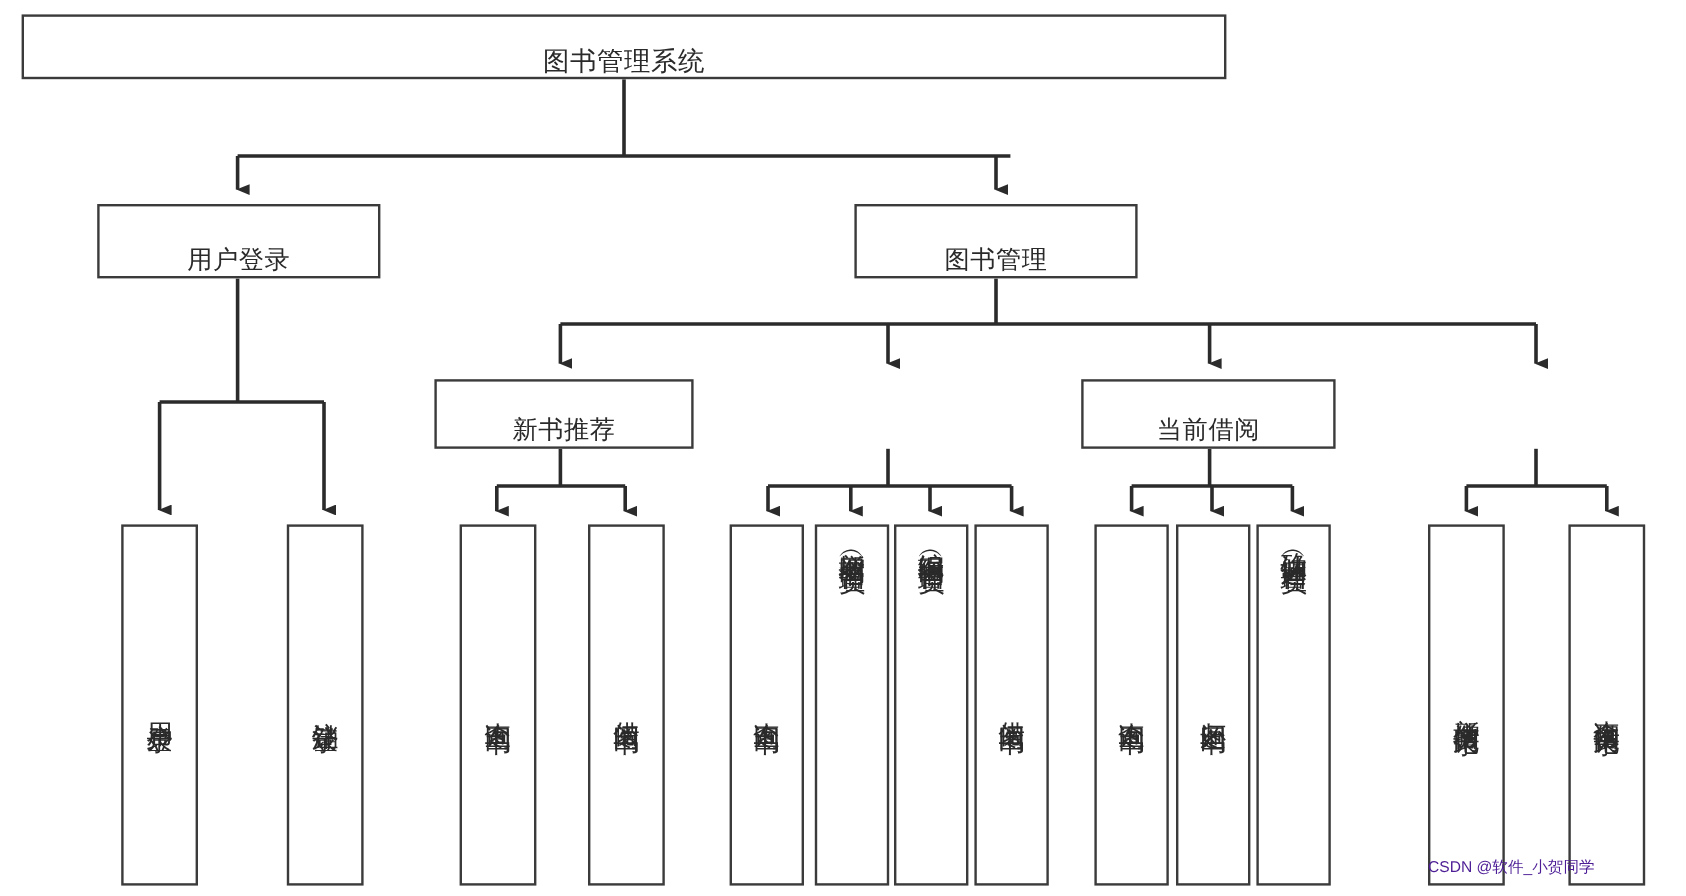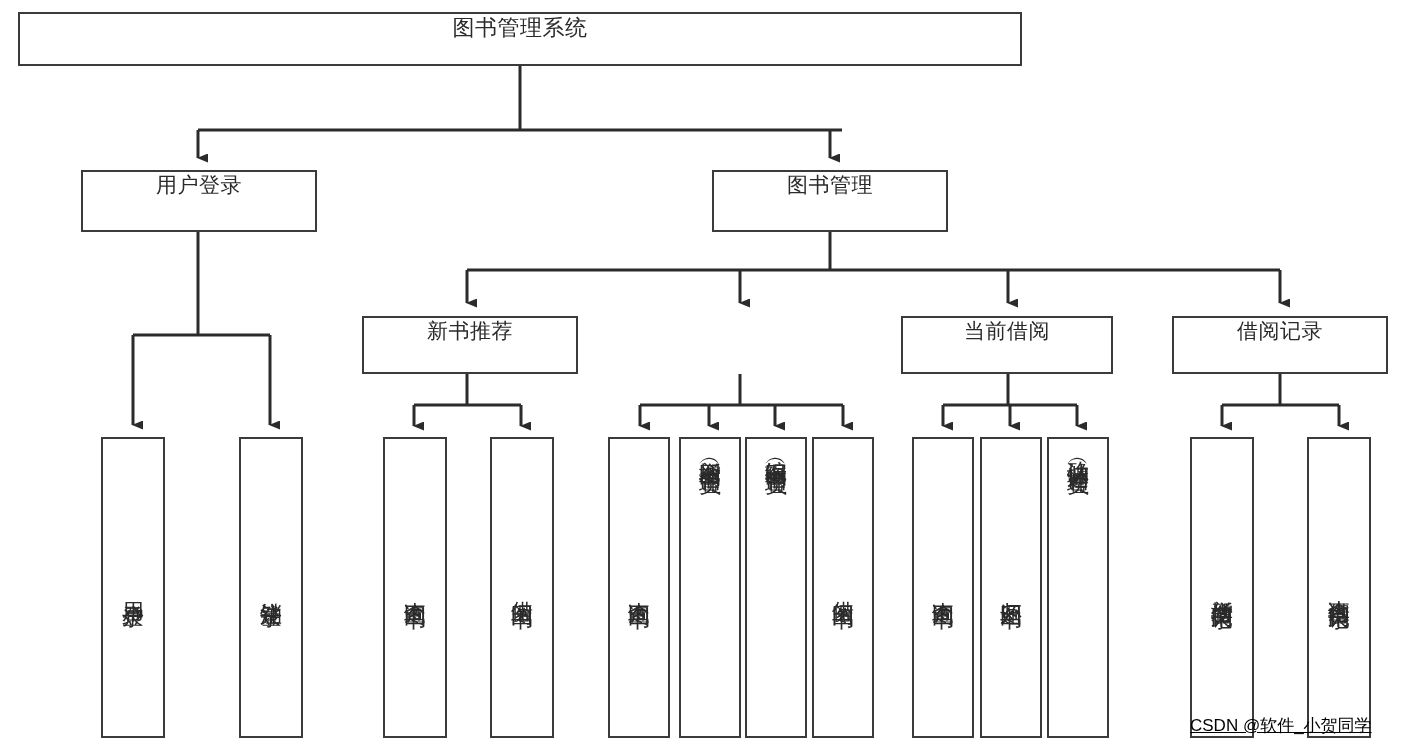--- a/index.html
+++ b/index.html
@@ -24,21 +24,21 @@
     width: 1405px;
     height: 747px;
     pointer-events: none;
   }
   .node {
     position: absolute;
     box-sizing: border-box;
     background: #ffffff;
     border: 2px solid #3b3b3b;
     display: flex;
-    align-items: flex-start;
+    align-items: flex-end;
     justify-content: center;
     color: #2a2a2a;
     z-index: 2;
   }
   .node .lbl {
     display: block;
     text-align: center;
     line-height: 1.25;
     white-space: nowrap;
   }
@@ -63,26 +63,25 @@
     letter-spacing: 2px;
     white-space: nowrap;
   }
   
   .node.vert.center {
     align-items: center;
     padding-top: 0;
   }
   .watermark {
     position: absolute;
-    font-size: 17px;
-    color: #000000;
+    font-size: 13px;
+    color: #4c1d95;
     white-space: nowrap;
     z-index: 3;
     font-family: "Liberation Sans", "DejaVu Sans", sans-serif;
-    text-decoration: underline;
   }
 </style>
 </head>
 <body>
 
 <div id="canvas">
 
   <svg class="wires" viewBox="0 0 1405 747" xmlns="http://www.w3.org/2000/svg">
     <defs>
       <marker id="arrow" markerWidth="9" markerHeight="11" refX="4.5" refY="10" orient="auto" markerUnits="userSpaceOnUse">
@@ -144,23 +143,20 @@
   <div class="node horiz" style="left:362px; top:316px; width:216px; height:58px;">
     <span class="lbl">新书推荐</span>
   </div>
 
   <div class="node horiz" style="left:712px; top:170px; width:236px; height:62px;">
     <span class="lbl">图书管理</span>
   </div>
   <div class="node horiz" style="left:901px; top:316px; width:212px; height:58px;">
     <span class="lbl">当前借阅</span>
   </div>
-  <div class="node horiz" style="left:1172px; top:316px; width:216px; height:58px;">
-    <span class="lbl">借阅记录</span>
-  </div>
 
   <div class="node vert center" style="left:101px; top:437px; width:64px; height:301px;">
     <span class="lbl">用户登录</span>
   </div>
   <div class="node vert center" style="left:239px; top:437px; width:64px; height:301px;">
     <span class="lbl">注销登录</span>
   </div>
 
   <div class="node vert center" style="left:383px; top:437px; width:64px; height:301px;">
     <span class="lbl">查询图书</span>

